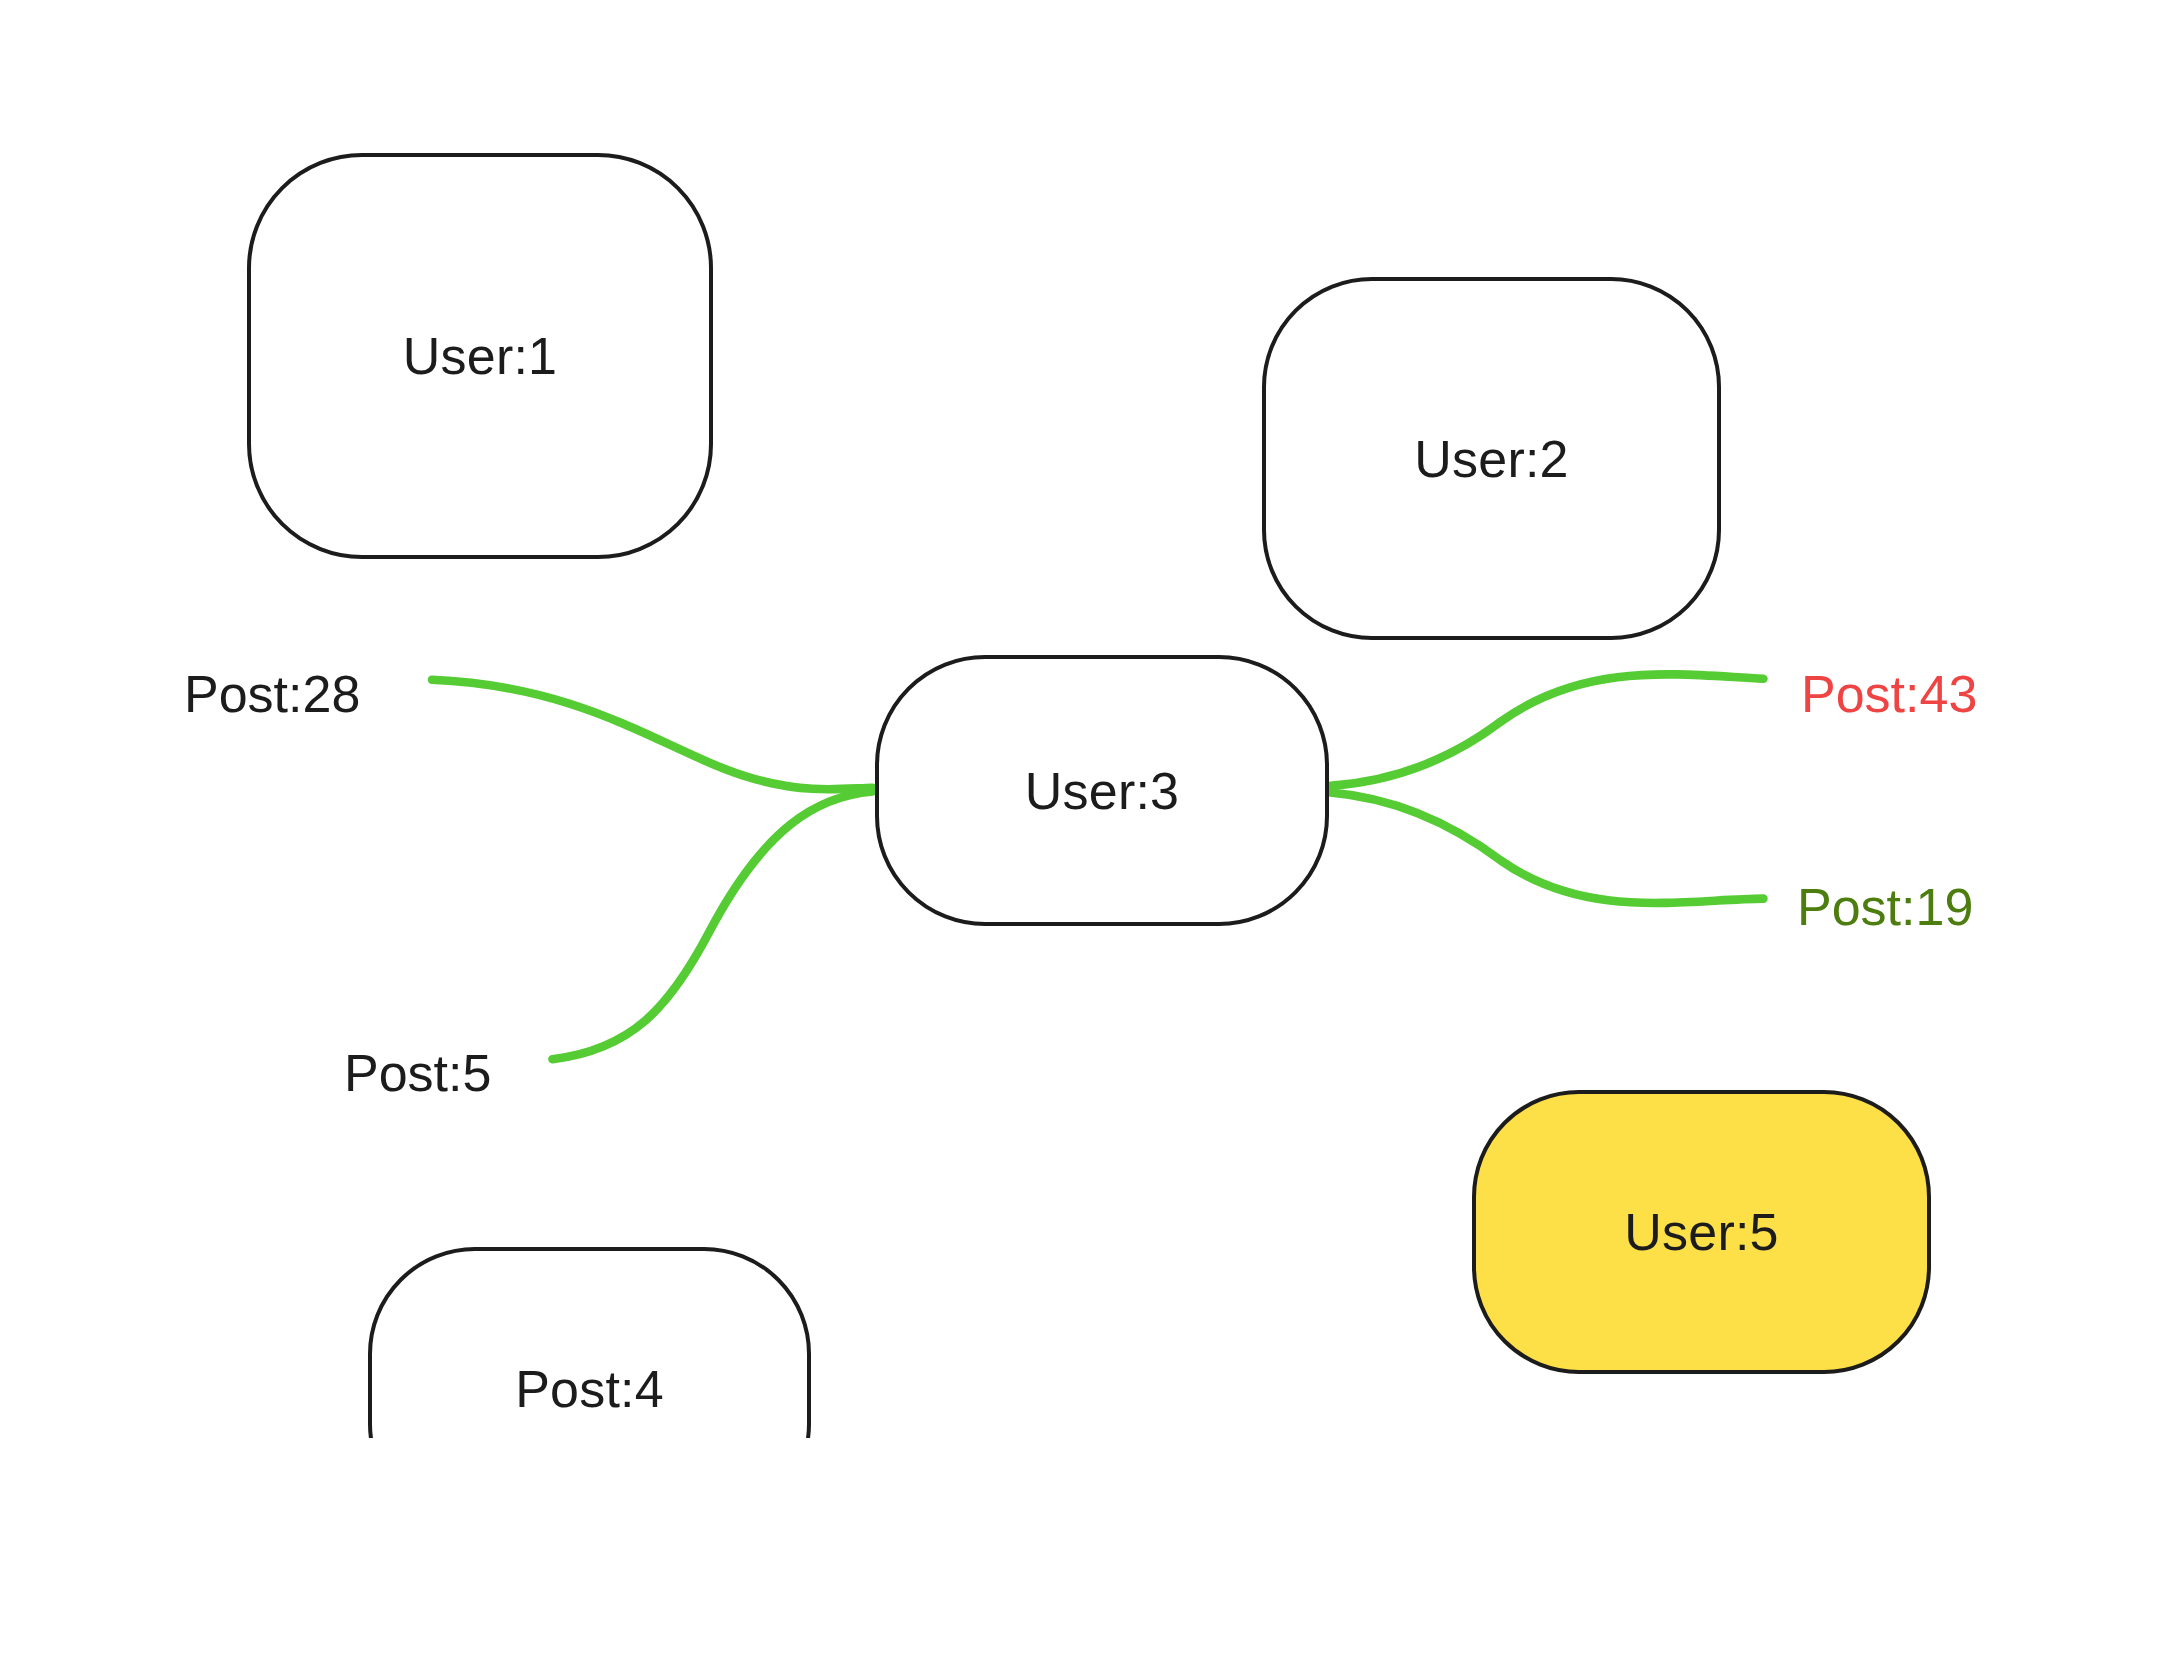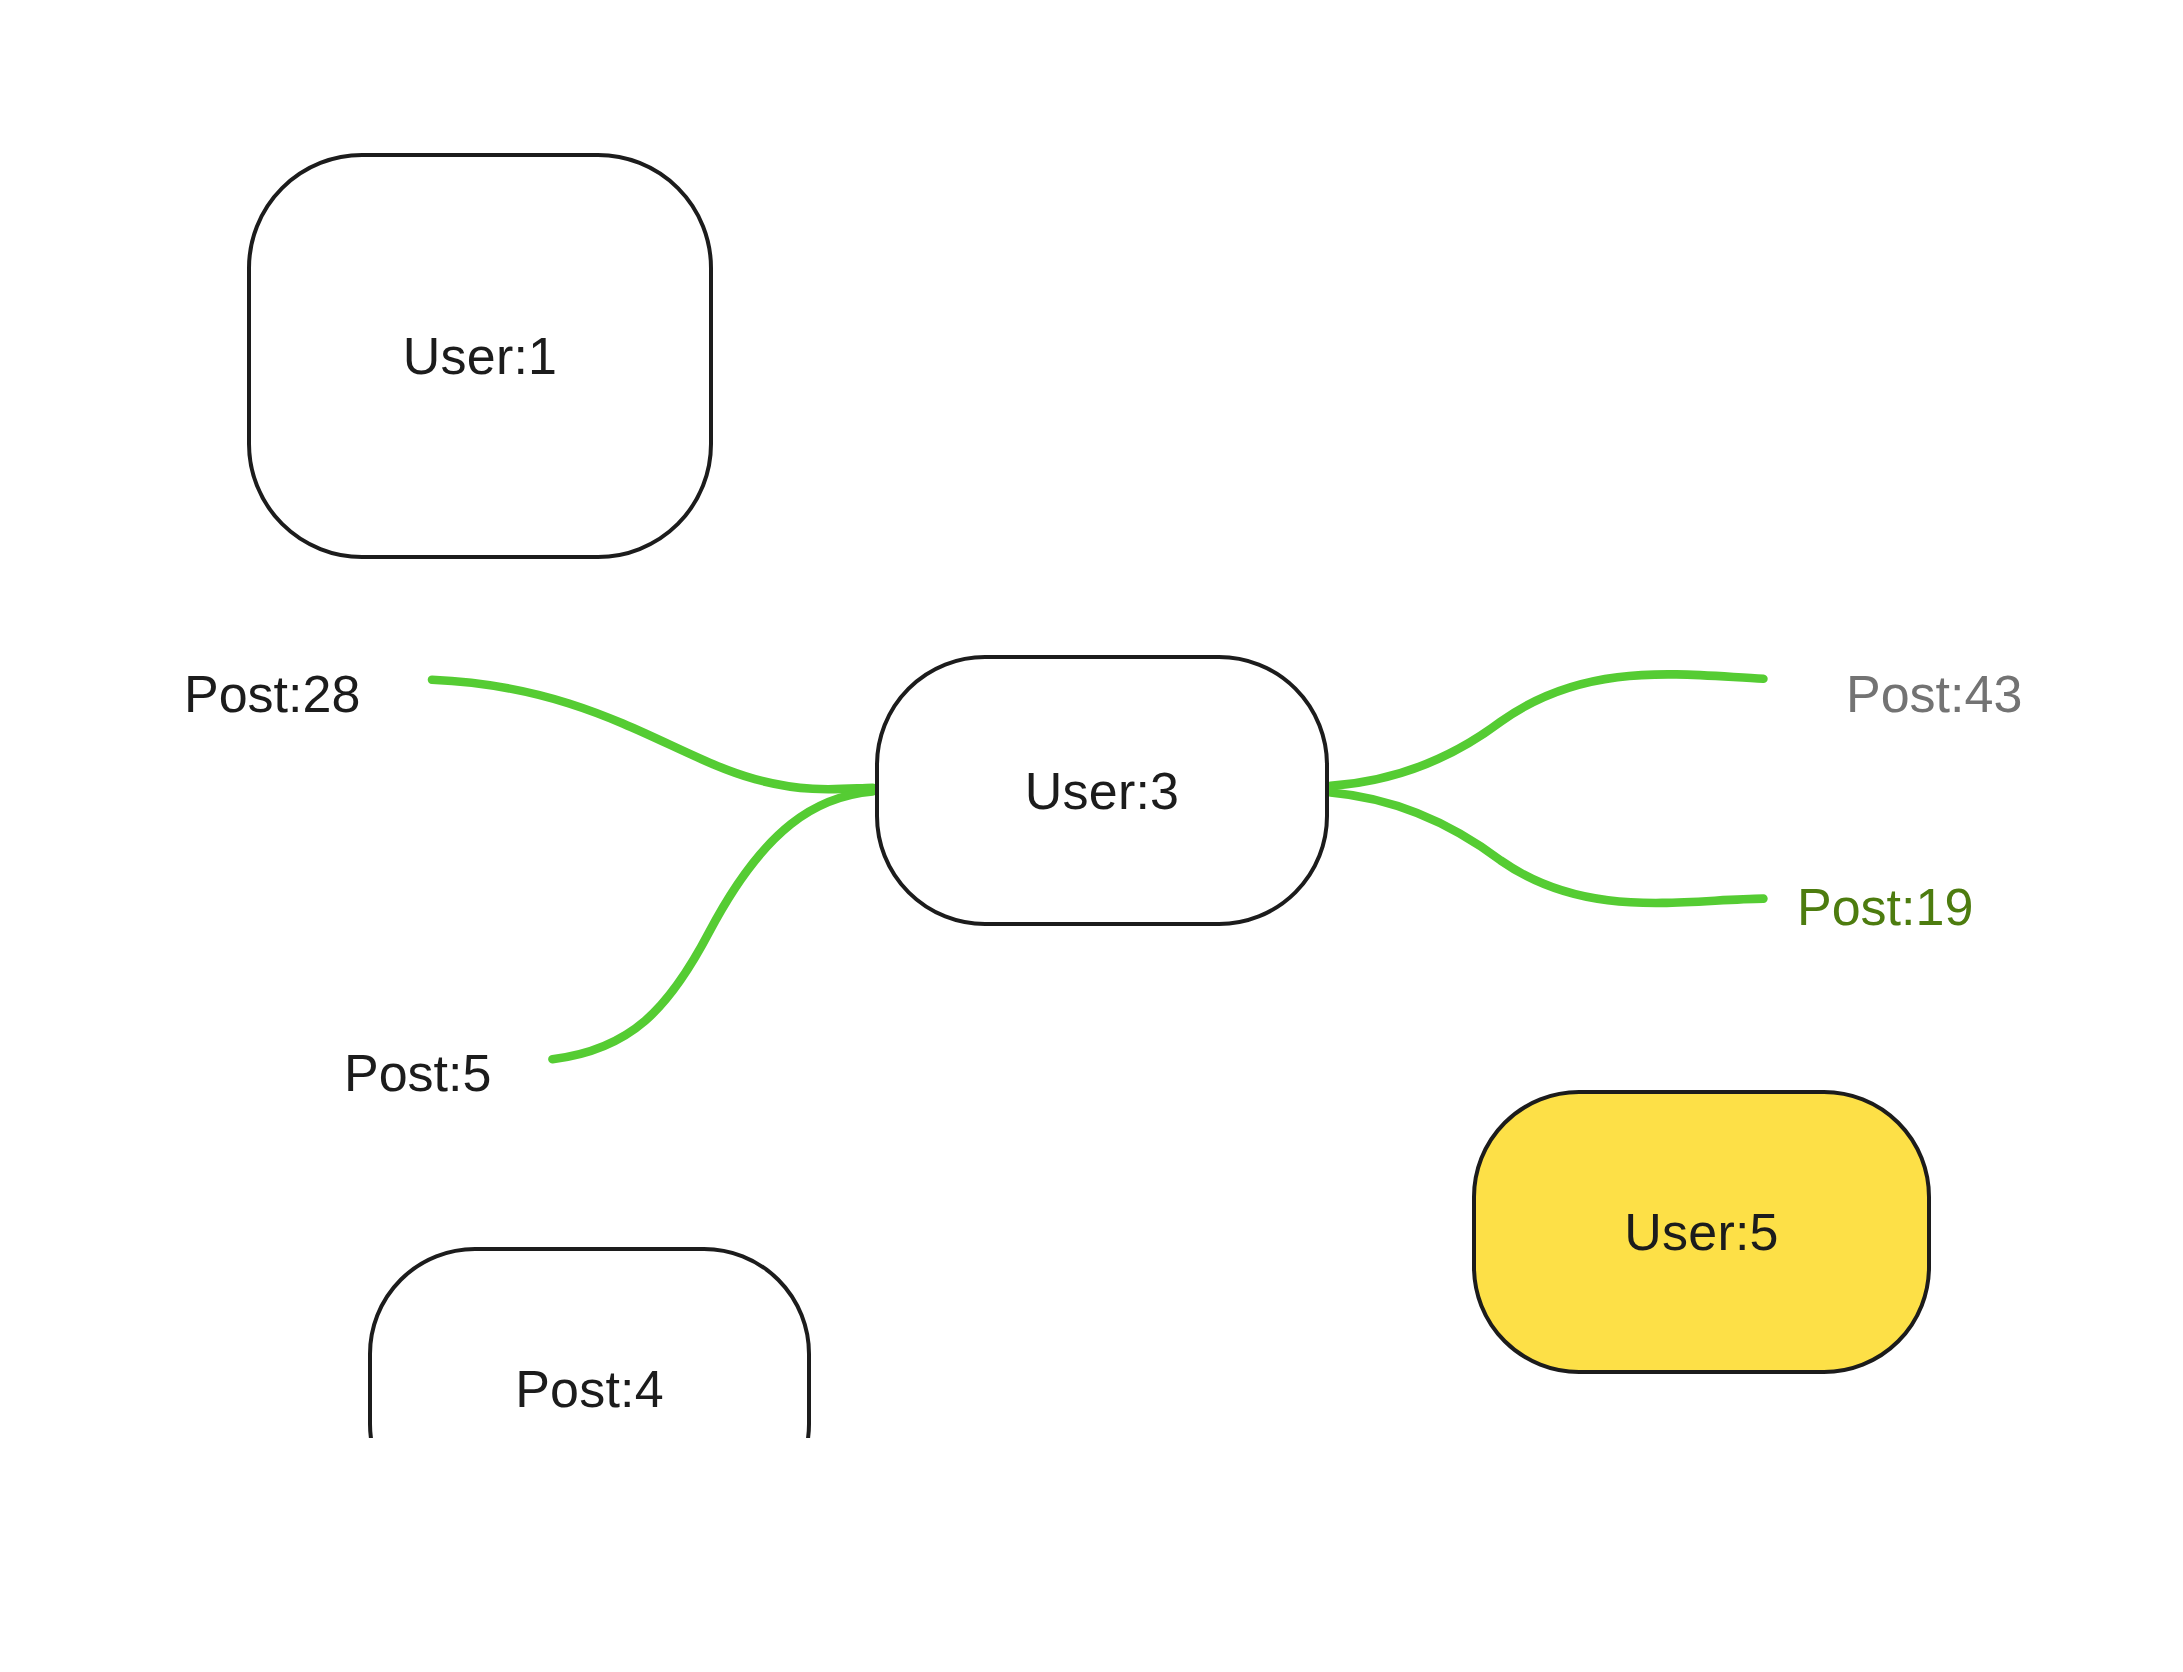--- a/index.html
+++ b/index.html
@@ -62,32 +62,35 @@
       <path d="M 452,711 C 620,718 700,790 790,815 C 845,830 880,825 913,824" fill="none" stroke="#55cc33" stroke-width="9" stroke-linecap="round"></path>
       <path d="M 578,1108 C 660,1098 700,1055 742,975 C 800,865 855,833 913,828" fill="none" stroke="#55cc33" stroke-width="9" stroke-linecap="round"></path>
       <path d="M 1392,822 C 1450,818 1510,800 1570,755 C 1660,690 1760,706 1845,710" fill="none" stroke="#55cc33" stroke-width="9" stroke-linecap="round"></path>
       <path d="M 1392,829 C 1450,834 1510,855 1570,900 C 1660,963 1760,941 1845,940" fill="none" stroke="#55cc33" stroke-width="9" stroke-linecap="round"></path>
     </svg>
 
   <div class="node" style="left: 247px; top: 153px; width: 466px; height: 406px; border-radius: 115px; border-color: rgb(28, 28, 28); background: rgb(255, 255, 255);">
     <span class="node-label">User:1</span>
   </div>
 
+  <div class="node" style="left: 1262px; top: 277px; width: 459px; height: 363px; border-radius: 110px; border-color: rgb(28, 28, 28); background: rgb(255, 255, 255);">
+    <span class="node-label">User:2</span>
+  </div>
 
   <div class="node" style="left: 875px; top: 655px; width: 454px; height: 271px; border-radius: 110px; border-color: rgb(28, 28, 28); background: rgb(255, 255, 255);">
     <span class="node-label">User:3</span>
   </div>
 
   <div class="node" style="left: 368px; top: 1247px; width: 443px; height: 284px; border-radius: 107px; border-color: rgb(28, 28, 28); background: rgb(255, 255, 255);">
     <span class="node-label">Post:4</span>
   </div>
 
   <div class="node" style="left: 1472px; top: 1090px; width: 459px; height: 284px; border-radius: 107px; border-color: rgb(28, 28, 28); background: #fde047;">
     <span class="node-label">User:5</span>
   </div>
 
   <span class="edge-label" style="left: 184px; top: 653px; color: rgb(28, 28, 28);">Post:28</span>
   <span class="edge-label" style="left: 344px; top: 1032px; color: rgb(28, 28, 28);">Post:5</span>
-  <span class="edge-label" style="left: 1846px; top: 653px; color: #737373;">Post:43</span>
+  <span class="edge-label" style="left: 1801px; top: 653px; color: #ef4444;">Post:43</span>
   <span class="edge-label" style="left: 1797px; top: 866px; color: #4d7c0f;">Post:19</span>
 
 </div>
 
 
 </body></html>

